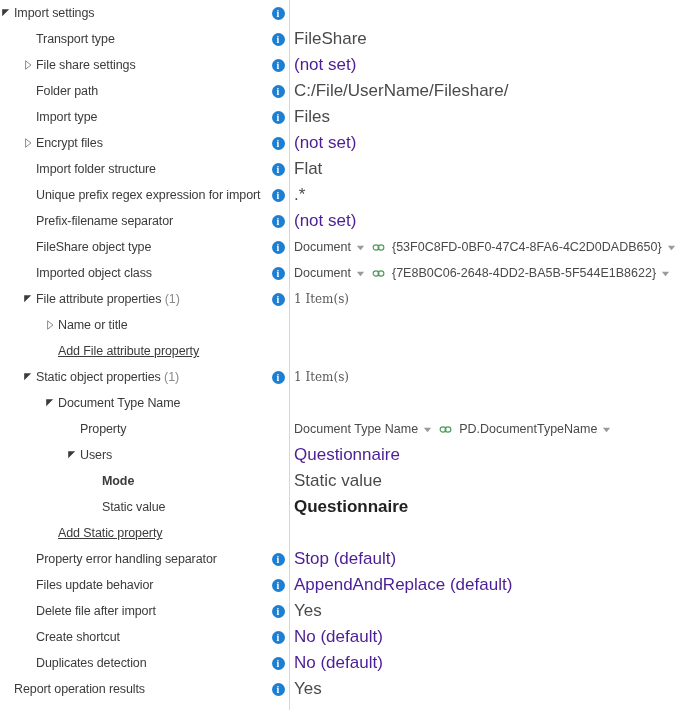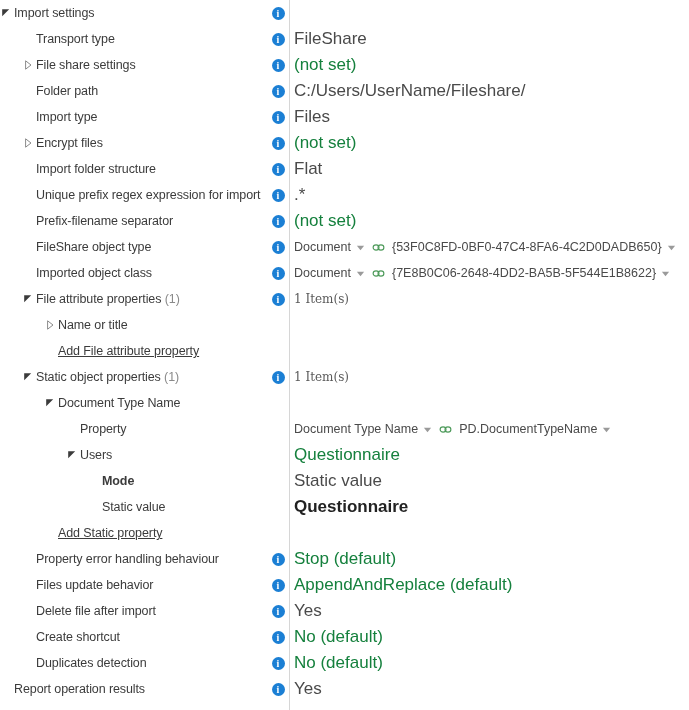--- a/index.html
+++ b/index.html
@@ -105,21 +105,21 @@
     display: flex;
     align-items: center;
     padding-left: 5px;
     box-sizing: border-box;
     white-space: nowrap;
     overflow: hidden;
   }
 
   .value-text { font-size: 17px; }
   .value-text.normal   { color: #4a4a4a; }
-  .value-text.muted    { color: #15803d; }
+  .value-text.muted    { color: #4c1d95; }
   .value-text.strong   { color: #222222; font-weight: bold; }
   .value-text.items    { color: #5a5a5a; font-family: "DejaVu Serif", serif; font-size: 12px; }
 
   
   .combo {
     display: flex;
     align-items: center;
     gap: 5px;
   }
   .combo-text {
@@ -189,21 +189,21 @@
       </div>
     </div>
     <div class="row">
       <div class="label-cell">
         <span class="label-text" style="position: absolute; left: 36px;">Folder path</span>
         <span class="info-cell">
           <span class="info-icon">i</span>
         </span>
       </div>
       <div class="value-cell">
-        <span class="value-text normal">C:/Users/UserName/Fileshare/</span>
+        <span class="value-text normal">C:/File/UserName/Fileshare/</span>
       </div>
     </div>
     <div class="row">
       <div class="label-cell">
         <span class="label-text" style="position: absolute; left: 36px;">Import type</span>
         <span class="info-cell">
           <span class="info-icon">i</span>
         </span>
       </div>
       <div class="value-cell">
@@ -436,21 +436,21 @@
       </div>
     </div>
     <div class="row">
       <div class="label-cell">
         <span class="label-text link" style="position: absolute; left: 58px;">Add Static property</span>
       </div>
       <div class="value-cell"></div>
     </div>
     <div class="row">
       <div class="label-cell">
-        <span class="label-text" style="position: absolute; left: 36px;">Property error handling behaviour</span>
+        <span class="label-text" style="position: absolute; left: 36px;">Property error handling separator</span>
         <span class="info-cell">
           <span class="info-icon">i</span>
         </span>
       </div>
       <div class="value-cell">
         <span class="value-text muted">Stop (default)</span>
       </div>
     </div>
     <div class="row">
       <div class="label-cell">

